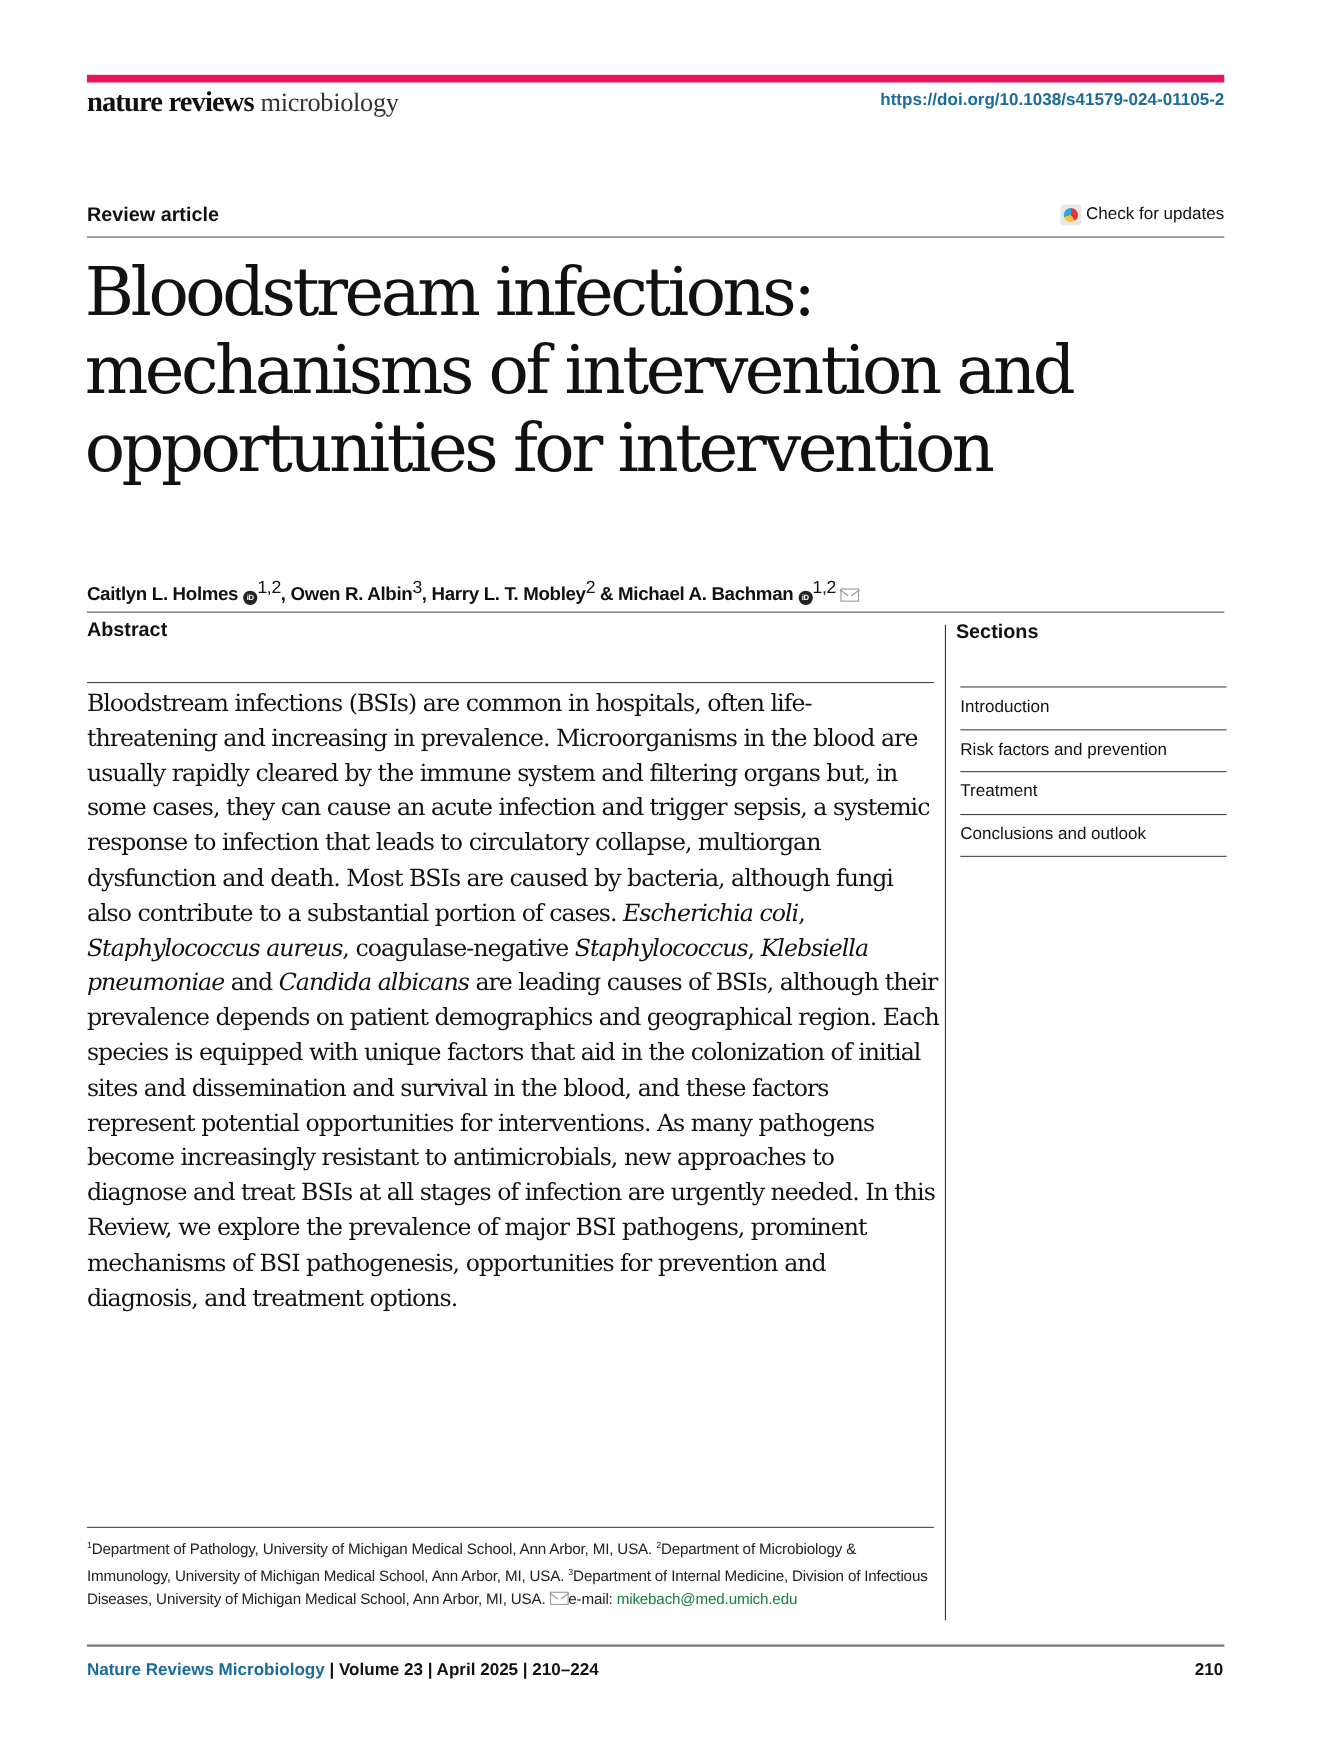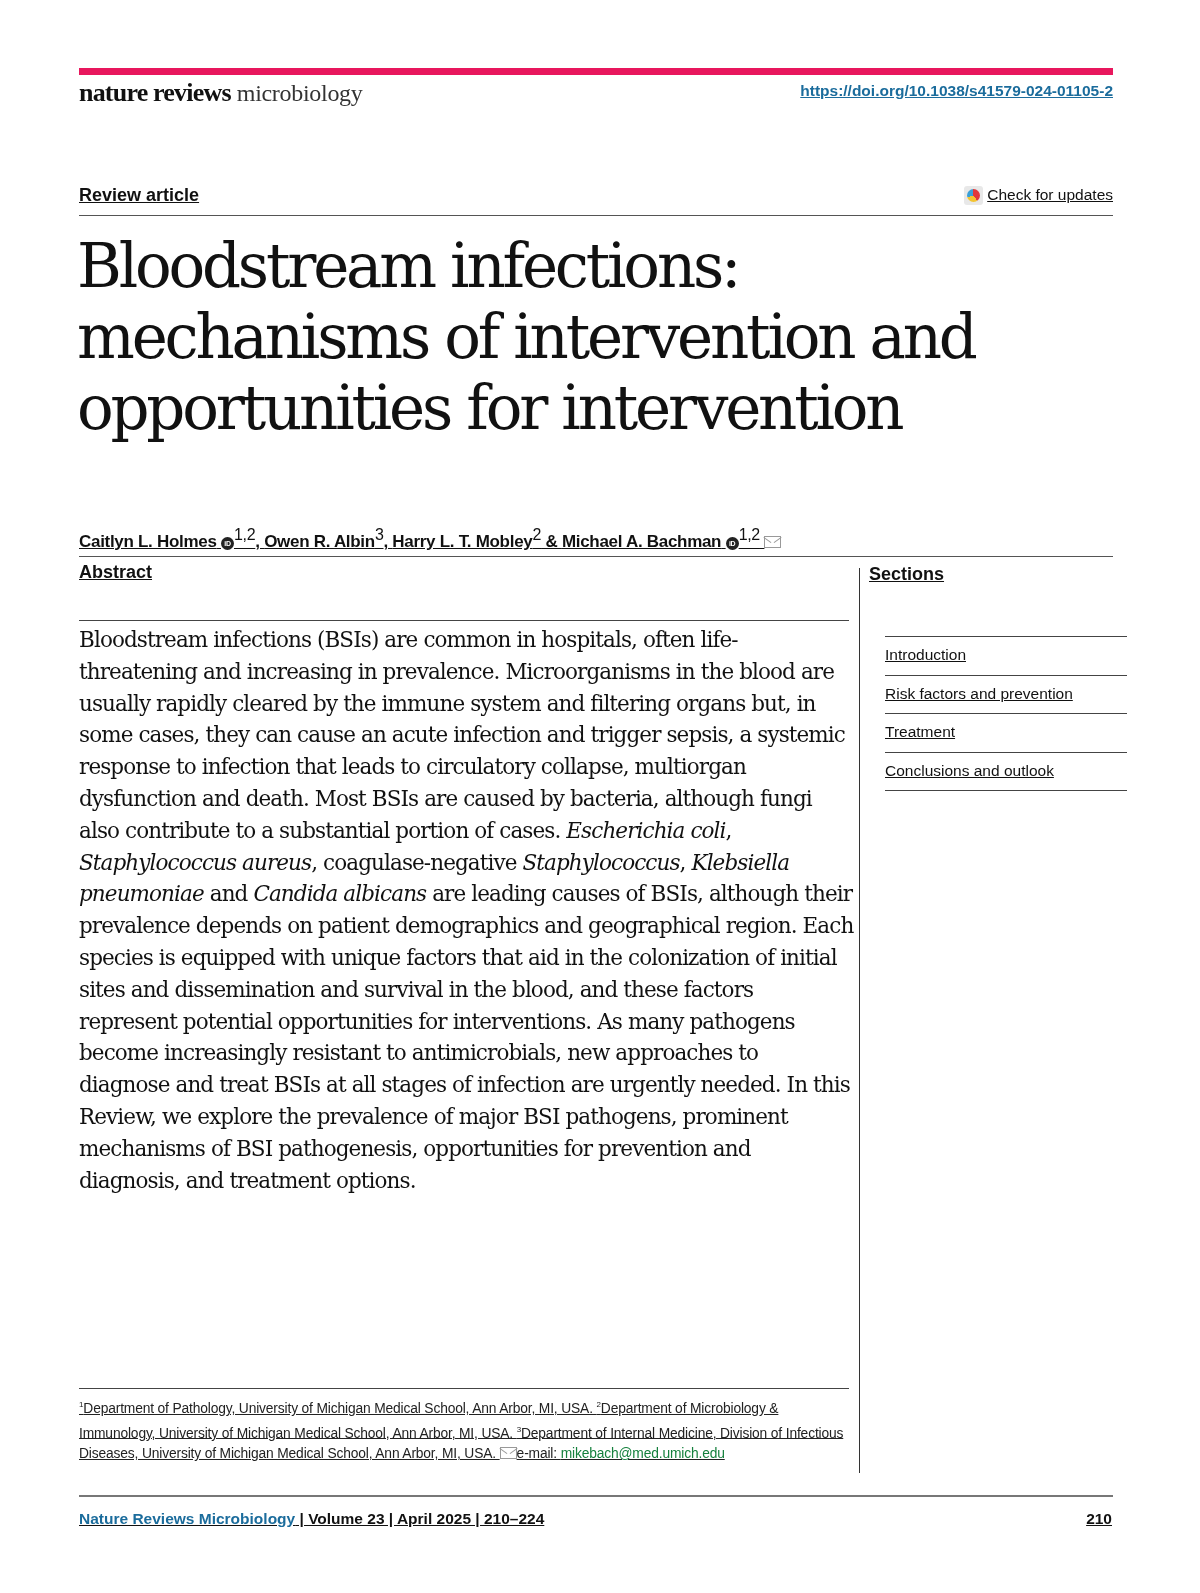--- a/index.html
+++ b/index.html
@@ -1,17 +1,17 @@
 <!DOCTYPE html>
 <html><head>
 <meta charset="utf-8">
 <style>
   html, body { margin: 0; padding: 0; background: #ffffff; }
   body { width: 1200px; height: 1593px; position: relative; overflow: hidden; color: #111; }
-  .sans { font-family: "Liberation Sans", "DejaVu Sans", sans-serif; text-decoration: underline; }
+  .sans { font-family: "Liberation Sans", "DejaVu Sans", sans-serif; }
 
   .topbar { position: absolute; left: 79px; top: 68px; width: 1034px; height: 7px; background: #e8175d; }
   .journal { position: absolute; left: 79px; top: 78px; font-size: 26px; letter-spacing: -0.5px; white-space: nowrap; }
   .journal .bold { font-family: "Liberation Serif", serif; font-weight: bold; letter-spacing: -0.8px; }
   .journal .light { font-family: Liberation Serif, serif; font-weight: normal; color: #333; font-size: 24px; letter-spacing: -0.3px; }
   .doi { position: absolute; right: 87px; top: 82px; font-size: 15.5px; color: #1b6c9c; font-weight: bold; }
 
   .article-type { position: absolute; left: 79px; top: 185px; font-size: 18px; font-weight: bold; }
   .updates { position: absolute; right: 87px; top: 186px; font-size: 15.5px; display: flex; gap: 4px; }
   .updates .cfu-icon { width: 19px; height: 19px; border-radius: 3px; background: #e8e8e8; display: inline-flex; align-items: center; justify-content: center; }
@@ -30,21 +30,21 @@
   .rule-authors { position: absolute; left: 79px; top: 556px; width: 1034px; height: 1px; background: #555; }
 
   .abstract-head { position: absolute; left: 79px; top: 562px; font-size: 18px; font-weight: bold; }
   .rule-abstract { position: absolute; left: 79px; top: 620px; width: 770px; height: 1px; background: #444; }
   .abstract { position: absolute; left: 79px; top: 624px; width: 775px; font-family: "DejaVu Serif", serif; font-size: 21.5px; line-height: 31.8px; letter-spacing: -0.9px; margin: 0; color: #111; }
   .abstract i { font-style: italic; }
 
   .vdivider { position: absolute; left: 859px; top: 568px; width: 1px; height: 905px; background: #333; }
 
   .sections-head { position: absolute; left: 869px; top: 564px; font-size: 18px; font-weight: bold; }
-  .sections-list { position: absolute; left: 869px; top: 620px; width: 242px; margin: 16px; padding: 0; list-style: none; border-top: 1px solid #444; }
+  .sections-list { position: absolute; left: 869px; top: 620px; width: 242px; margin: 4px; padding: 0; list-style: none; border-top: 1px solid #444; }
   .sections-list li { height: 37.5px; border-bottom: 1px solid #444; font-size: 15.5px; line-height: 36px; padding-left: 0; white-space: nowrap; cursor: pointer; }
 
   .rule-affil { position: absolute; left: 79px; top: 1388px; width: 770px; height: 1px; background: #444; }
   .affil { position: absolute; left: 79px; top: 1394px; width: 775px; font-size: 13.8px; line-height: 21px; letter-spacing: -0.15px; color: #222; margin: 0; }
   .affil sup { font-size: 8px; }
   .affil a { color: #15803d; text-decoration: none; }
 
   .rule-footer { position: absolute; left: 79px; top: 1495px; width: 1034px; height: 2px; background: #777; }
   .footer-left { position: absolute; left: 79px; top: 1510px; font-size: 15.5px; font-weight: bold; white-space: nowrap; }
   .footer-left .jn { color: #1b6c9c; }

